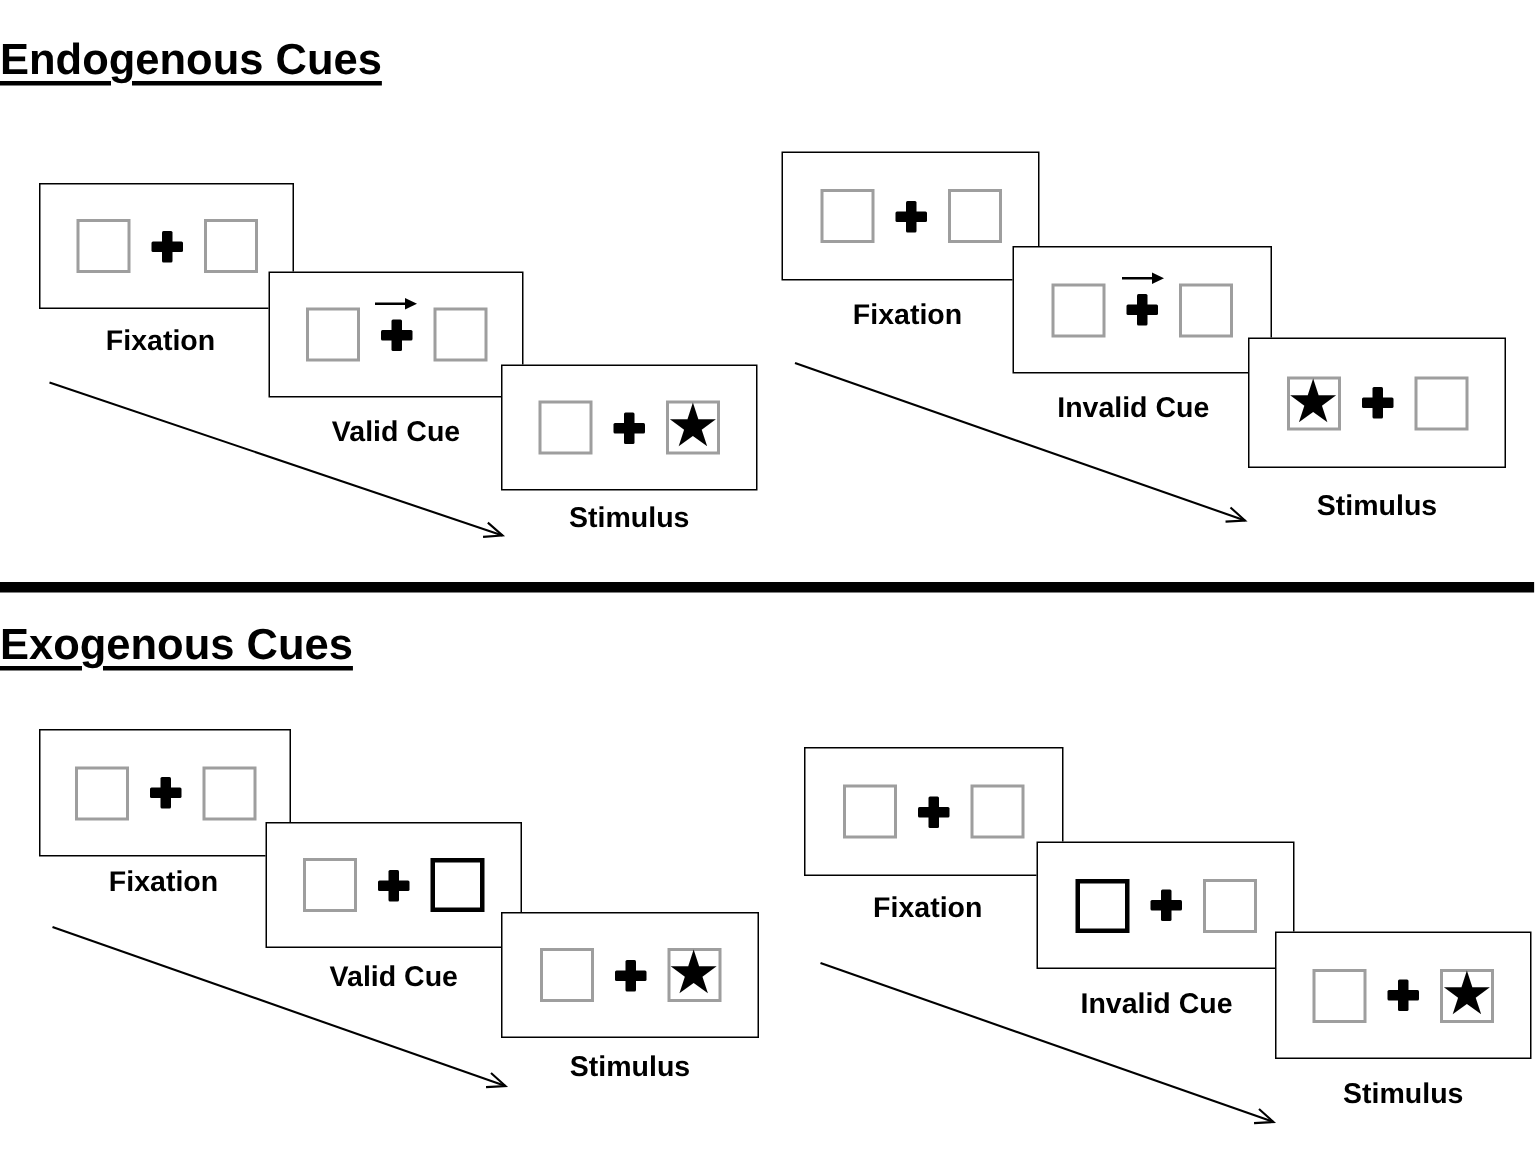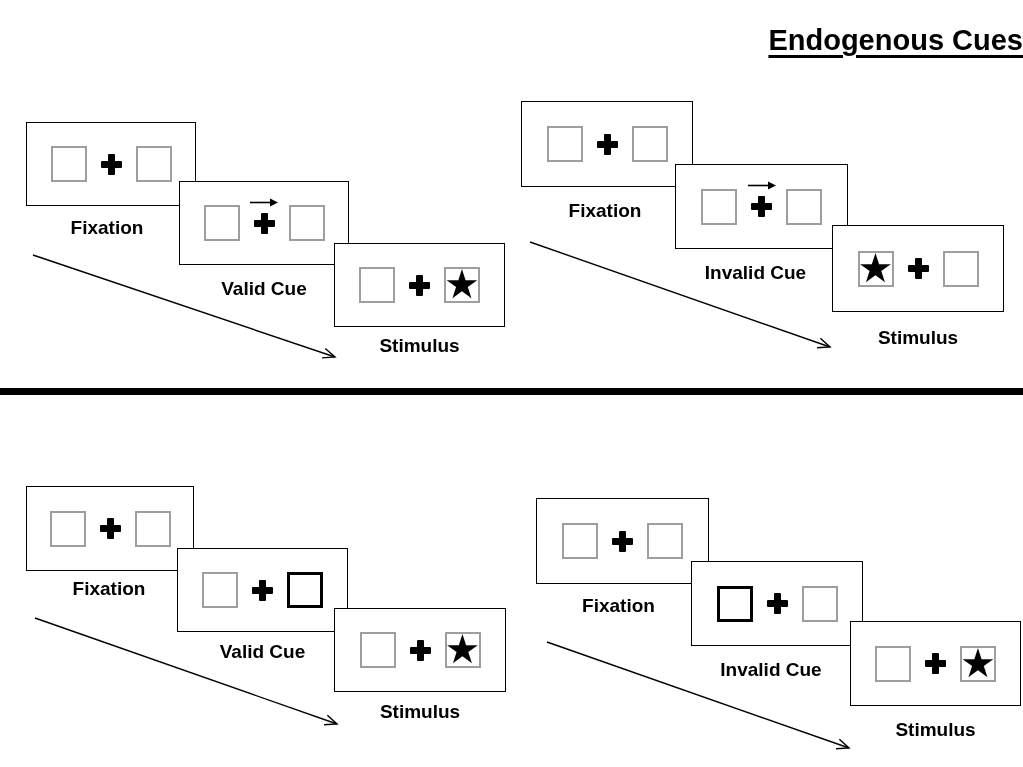--- a/index.html
+++ b/index.html
@@ -1,19 +1,19 @@
 <!DOCTYPE html>
 <html><head>
 <meta charset="utf-8">
 <style>
   html,body{margin:0;padding:0;background:#fff;}
   .canvas{position:relative;width:1023px;height:767px;background:#ffffff;overflow:hidden;
           font-family:"Liberation Sans",sans-serif;color:#000;}
 
-  .section-title{position:absolute;left:0;width:1023px;text-align:right;
+  .section-title{position:absolute;left:0;width:1023px;text-align:left;
                  font-weight:bold;font-size:29px;letter-spacing:0;
                  text-decoration:underline;text-decoration-thickness:3px;text-underline-offset:5px;}
 
   .divider{position:absolute;left:0;top:388px;width:1023px;height:7px;background:#000;}
 
   .panel{position:absolute;background:#fff;border:1.5px solid #000;box-sizing:border-box;
          display:flex;align-items:center;justify-content:center;gap:14px;}
 
   .sq{width:36px;height:36px;box-sizing:border-box;border:2px solid #9e9e9e;background:#fff;
       display:flex;align-items:center;justify-content:center;flex:0 0 auto;}
@@ -46,20 +46,21 @@
       </marker>
     </defs>
     <line x1="33" y1="255" x2="335" y2="357" stroke="#000" stroke-width="1.4" marker-end="url(#ah)"></line>
     <line x1="530" y1="242" x2="830" y2="347" stroke="#000" stroke-width="1.4" marker-end="url(#ah)"></line>
     <line x1="35" y1="618" x2="337" y2="724" stroke="#000" stroke-width="1.4" marker-end="url(#ah)"></line>
     <line x1="547" y1="642" x2="849" y2="748" stroke="#000" stroke-width="1.4" marker-end="url(#ah)"></line>
   </svg>
 
   <div class="section-title" style="top:24px">Endogenous Cues</div>
   <div class="divider"></div>
+  <div class="section-title" style="top:414px">Exogenous Cues</div>
 
   <div class="panel" style="left:26px;top:122px;width:170px;height:84px">
     <div class="sq"></div>
     <div class="mid">
         <span class="plus"></span>
       </div>
     <div class="sq"></div>
   </div>
   <div class="plabel" style="left:22px;top:217px;width:170px">Fixation</div>
 

